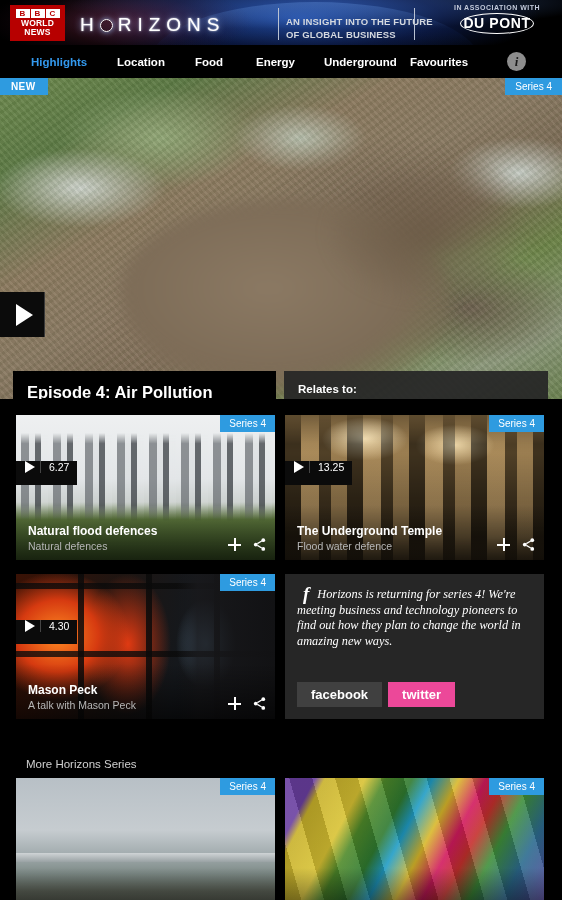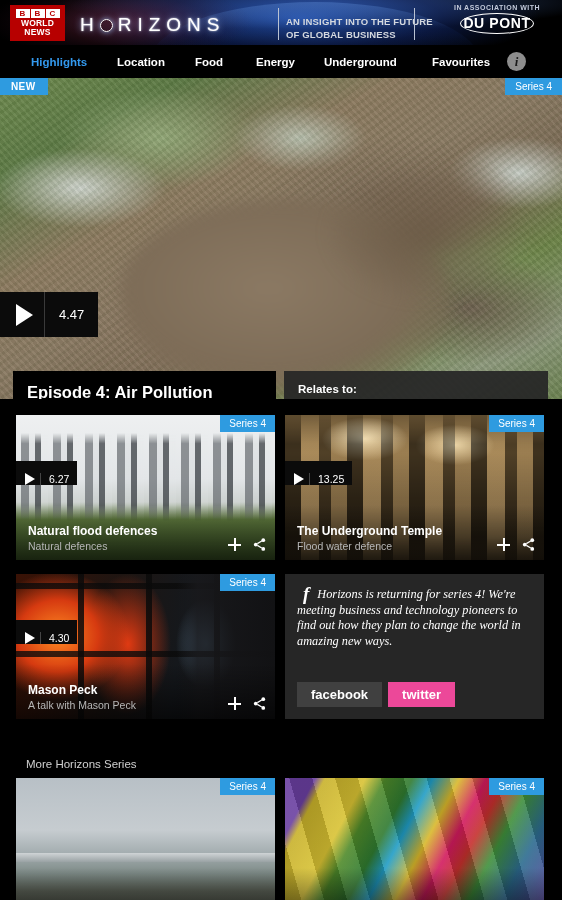--- a/index.html
+++ b/index.html
@@ -255,21 +255,21 @@
   .card-shade {
     position: absolute; inset: 0;
     background: linear-gradient(180deg, rgba(0,0,0,0) 62%, rgba(0,0,0,.62) 100%);
   }
   .card-series {
     position: absolute; right: 0; top: 0; z-index: 3;
     background: #2e9be0; color: #fff; font-size: 10px; padding: 3px 9px;
   }
   .card-play {
     position: absolute; left: 0; top: 46px; z-index: 3;
-    display: flex; align-items: flex-end; height: 24px; background: #0b0b0b;
+    display: flex; align-items: flex-start; height: 24px; background: #0b0b0b;
   }
   .card-play .pb {
     width: 25px; display: flex; align-items: center; justify-content: center;
     border-right: 1px solid #454545;
   }
   .card-play .pt {
     width: 0; height: 0;
     border-left: 10px solid #fff;
     border-top: 6.5px solid transparent;
     border-bottom: 6.5px solid transparent;
@@ -362,39 +362,38 @@
       <div class="dupont">DU PONT</div>
     </div>
   </div>
 
   <div class="nav">
     <div class="nav-item active" style="left:31px;">Highlights</div>
     <div class="nav-item" style="left:117px;">Location</div>
     <div class="nav-item" style="left:195px;">Food</div>
     <div class="nav-item" style="left:256px;">Energy</div>
     <div class="nav-item" style="left:324px;">Underground</div>
-    <div class="nav-item" style="left:410px;margin-left:22px;">Favourites</div>
+    <div class="nav-item" style="left:410px;">Favourites</div>
     <div class="info-icon">i</div>
   </div>
 
   <div class="hero">
     <div class="hero-photo">
       <div class="hero-grain"></div>
       <div class="hero-water"></div>
       <div class="hero-water2"></div>
     </div>
 
     <div class="badge-new">NEW</div>
     <div class="badge-series">Series 4</div>
 
     <div class="play-bar">
       <div class="play-btn">
         <div class="play-tri"></div>
       </div>
-      <div class="play-dur">4.47</div>
     </div>
 
     <div class="hero-info">
       <div class="hero-title">Episode 4: Air Pollution</div>
 
     </div>
 
     <div class="relates">
       <div class="relates-label">Relates to:</div>
 

